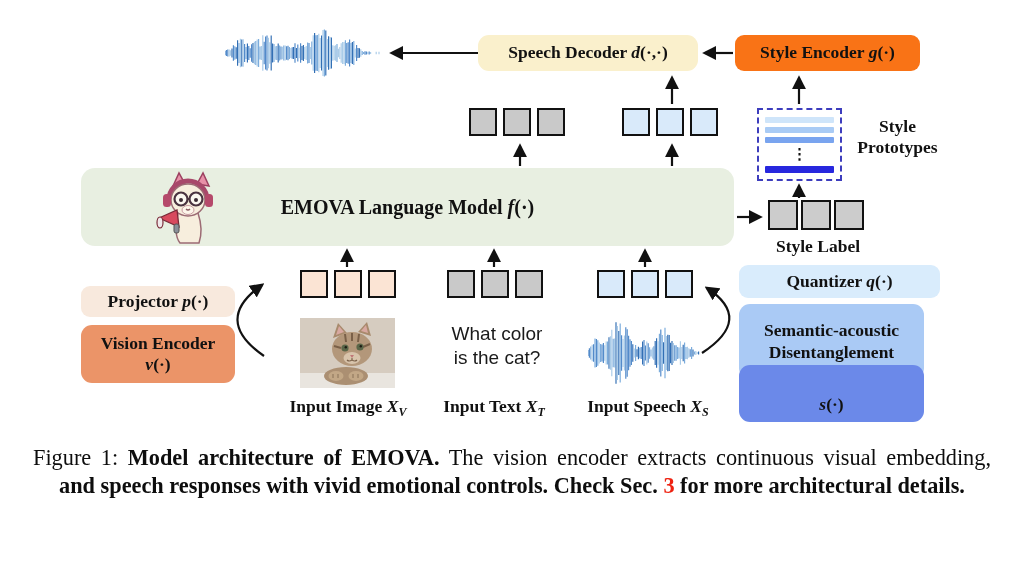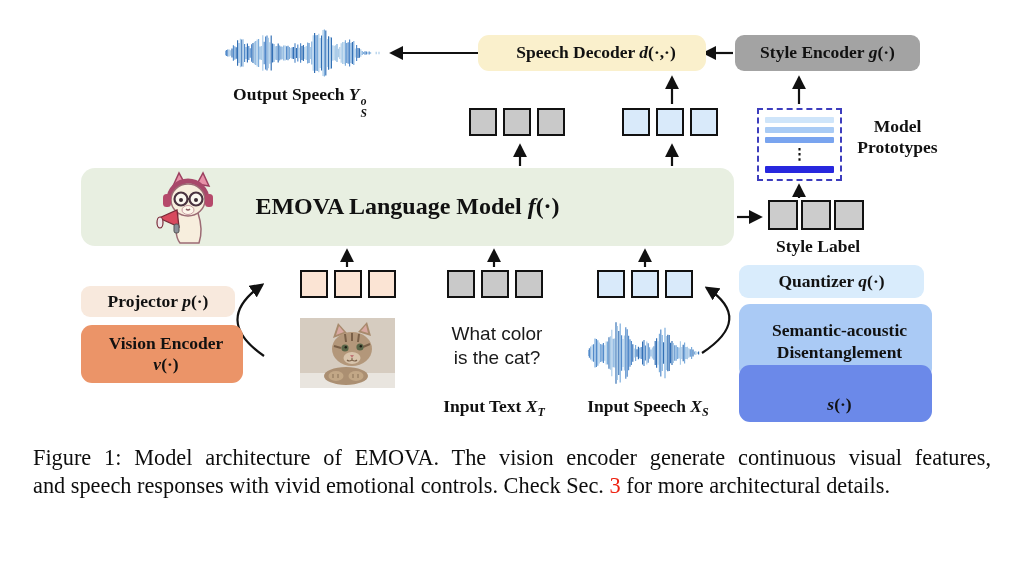--- a/index.html
+++ b/index.html
@@ -1,40 +1,40 @@
 <!DOCTYPE html>
 <html><head>
 <meta charset="utf-8">
 <style>
   html,body{margin:0;padding:0;background:#ffffff;}
   #stage{position:relative;width:1024px;height:574px;background:#ffffff;overflow:hidden;
          font-family:"Liberation Serif",serif;color:#111;}
   .abs{position:absolute;}
   .box{position:absolute;display:flex;align-items:center;justify-content:center;
        text-align:center;font-weight:bold;font-size:17.5px;line-height:1.22;color:#111;}
-  .r8{border-radius:9px;} .r10{border-radius:11px;padding-left:8px;} .r14{border-radius:14px;}
+  .r8{border-radius:9px;} .r10{border-radius:11px;} .r14{border-radius:14px;}
   .lbl{position:absolute;font-weight:bold;font-size:17.5px;text-align:center;color:#111;}
   .vr{font-style:italic;font-family:"Liberation Serif",serif;}
   sub.vv{font-style:italic;font-size:12px;vertical-align:-4px;line-height:0;}
   .ss{display:inline-flex;flex-direction:column;font-size:11.5px;line-height:1;
       vertical-align:-5px;font-style:italic;margin-left:1px;}
   .ss .sp{margin-bottom:0px;} .ss .sb{margin-top:0px;}
   .tokrow{position:absolute;display:flex;gap:6px;}
   .tok{box-sizing:border-box;border:2.5px solid #111;background:#ccc;}
   .proto{position:absolute;box-sizing:border-box;background:#fff;
          border:2.5px dashed #3d3dbd;display:flex;flex-direction:column;
          justify-content:flex-start;padding:7px 6px 6px 6px;gap:4px;}
   .bar{width:100%;border-radius:1px;}
   .dots{text-align:center;font-weight:900;font-size:15px;line-height:15px;height:15px;color:#111;}
   .sans{font-family:"Liberation Sans",sans-serif;}
   #caption{position:absolute;left:33px;top:444px;width:958px;font-size:22.3px;
            line-height:28px;color:#0d0d0d;}
   .capline{text-align:justify;text-align-last:justify;}
-  .capline.last{text-align:left;text-align-last:auto;}
-  .b{font-weight:normal;}
+  .capline.last{text-align:center;text-align-last:auto;font-weight:bold;}
+  .b{font-weight:bold;}
   svg{display:block;}
 </style>
 </head>
 <body>
 
 <div id="stage">
 
   <svg class="abs" style="left:0;top:0;" width="1024" height="574" viewBox="0 0 1024 574">
     <defs>
       <marker id="ah" viewBox="0 0 10 10" refX="8" refY="5" markerWidth="6.5" markerHeight="6.5" orient="auto-start-reverse">
@@ -160,31 +160,25 @@
       <line x1="137.2" y1="27.0" x2="137.2" y2="31.0" stroke="#79abdc" stroke-width="1.15"></line>
       <line x1="138.6" y1="28.0" x2="138.6" y2="30.0" stroke="#79abdc" stroke-width="1.15"></line>
       <line x1="140.0" y1="27.3" x2="140.0" y2="30.7" stroke="#4f88c9" stroke-width="1.15"></line>
       <line x1="141.4" y1="27.4" x2="141.4" y2="30.6" stroke="#4f88c9" stroke-width="1.15"></line>
       <line x1="142.8" y1="27.7" x2="142.8" y2="30.3" stroke="#a9cbe8" stroke-width="1.15"></line>
       <line x1="144.2" y1="27.6" x2="144.2" y2="30.4" stroke="#4f88c9" stroke-width="1.15"></line>
       <line x1="145.6" y1="28.1" x2="145.6" y2="29.9" stroke="#a9cbe8" stroke-width="1.15"></line>
       <line x1="151.2" y1="27.8" x2="151.2" y2="30.2" stroke="#a9cbe8" stroke-width="1.15"></line>
       <line x1="154.0" y1="27.8" x2="154.0" y2="30.2" stroke="#a9cbe8" stroke-width="1.15"></line>
     </svg>
-  <div class="lbl" style="left:210px;top:84px;width:180px;">
-    <span>Output Speech </span><span class="vr">Y</span><span class="ss">
-        <span class="sp">o</span>
-        <span class="sb">S</span>
-      </span>
-  </div>
 
   <div class="box r10" style="left: 478px; top: 35px; width: 220px; height: 36px; background: rgb(250, 240, 204);">
     <span><span>Speech Decoder </span><span class="vr">d</span><span>(·,·)</span></span>
   </div>
-  <div class="box r8" style="left: 735px; top: 35px; width: 185px; height: 36px; background: #a3a3a3;">
+  <div class="box r8" style="left: 735px; top: 35px; width: 185px; height: 36px; background: #f97316;">
     <span><span>Style Encoder </span><span class="vr">g</span><span>(·)</span></span>
   </div>
 
   <div class="tokrow" style="left: 469px; top: 108px; gap: 6px;">
       <span class="tok" style="width: 28px; height: 28px; background: rgb(201, 201, 201);"></span>
       <span class="tok" style="width: 28px; height: 28px; background: rgb(201, 201, 201);"></span>
       <span class="tok" style="width: 28px; height: 28px; background: rgb(201, 201, 201);"></span>
     </div>
   <div class="tokrow" style="left: 622px; top: 108px; gap: 6px;">
       <span class="tok" style="width: 28px; height: 28px; background: rgb(217, 234, 250);"></span>
@@ -193,25 +187,25 @@
     </div>
 
   <div class="proto" style="left: 757px; top: 108px; width: 85px; height: 73px; border-color: rgb(61, 61, 189);">
       <div class="bar" style="height: 6px; background: rgb(207, 229, 250);"></div>
       <div class="bar" style="height: 6px; background: rgb(169, 203, 245);"></div>
       <div class="bar" style="height: 7px; background: rgb(121, 164, 239);"></div>
       <div class="dots">⋮</div>
       <div class="bar" style="height: 7px; background: rgb(39, 39, 222);"></div>
     </div>
   <div class="lbl" style="left:845px;top:116px;width:105px;">
-    <span>Model</span><br>
+    <span>Style</span><br>
     <span>Prototypes</span>
   </div>
 
-  <div class="box r14" style="left: 81px; top: 168px; width: 653px; height: 78px; font-size: 24px; background: rgb(232, 239, 225);">
+  <div class="box r14" style="left: 81px; top: 168px; width: 653px; height: 78px; font-size: 20px; background: rgb(232, 239, 225);">
     <svg class="abs" style="left:73px;top:3px;" width="68" height="74" viewBox="0 0 68 74">
       <path d="M24,42 C21,56 21,66 26,72 L45,72 C48,63 47,51 44,42 Z" fill="#f7eedd" stroke="#9c6b74" stroke-width="1.5"></path>
       <polygon points="19,15 25,2 31,13" fill="#e891a8" stroke="#9c4060" stroke-width="1.5"></polygon>
       <polygon points="43,13 49,2 55,15" fill="#e891a8" stroke="#9c4060" stroke-width="1.5"></polygon>
       <path d="M15,29 A19,19 0 0 1 53,29" stroke="#a8486a" stroke-width="5" fill="none"></path>
       <ellipse cx="34" cy="29" rx="17" ry="16" fill="#f7eedd" stroke="#9c6b74" stroke-width="1.5"></ellipse>
       <rect x="9" y="23" width="8" height="13" rx="3.5" fill="#b5496b"></rect>
       <rect x="51" y="23" width="8" height="13" rx="3.5" fill="#b5496b"></rect>
       <circle cx="27" cy="28" r="6.5" fill="#ffffff" fill-opacity="0.55" stroke="#4a3340" stroke-width="2.2"></circle>
       <circle cx="42" cy="28" r="6.5" fill="#ffffff" fill-opacity="0.55" stroke="#4a3340" stroke-width="2.2"></circle>
@@ -272,20 +266,23 @@
     <circle cx="45.8" cy="29.2" r="1.2" fill="#1c1c14"></circle>
       <circle cx="60.8" cy="28.2" r="1.2" fill="#1c1c14"></circle>
     <ellipse cx="52" cy="40" rx="8.5" ry="6" fill="#d8c4ac"></ellipse>
     <polygon points="50,37 54,37 52,40" fill="#c07878"></polygon>
     <path d="M52,40 L52,42 M52,42 Q49,44 47,42 M52,42 Q55,44 57,42" stroke="#7a6048" stroke-width="1.1" fill="none"></path>
     <ellipse cx="46" cy="58" rx="22" ry="9" fill="#ab8f72"></ellipse>
     <ellipse cx="36" cy="58" rx="7.5" ry="5" fill="#c2a786"></ellipse>
     <ellipse cx="56" cy="58" rx="7.5" ry="5" fill="#c2a786"></ellipse>
     <path d="M33,56 L33,60 M38,56 L38,60 M53,56 L53,60 M58,56 L58,60" stroke="#8a7258" stroke-width="1" fill="none"></path>
   </svg>
+  <div class="lbl" style="left:278px;top:396px;width:140px;">
+    <span>Input Image </span><span class="vr">X</span><sub class="vv">V</sub>
+  </div>
 
   <div class="lbl" style="left:424px;top:396px;width:140px;">
     <span>Input Text </span><span class="vr">X</span><sub class="vv">T</sub>
   </div>
   <div class="lbl sans" style="left:432px;top:322px;width:130px;font-weight:normal;font-size:19px;line-height:24px;color:#1a1a1a;">
     <span>What color</span><br>
     <span>is the cat?</span>
   </div>
 
   <svg class="abs" id="wave-in" style="left:588px;top:314px;" width="112" height="78" viewBox="0 0 112 78">
@@ -367,27 +364,27 @@
       <line x1="105.0" y1="35.6" x2="105.0" y2="42.4" stroke="#2e6cb3" stroke-width="1.15"></line>
       <line x1="106.4" y1="37.6" x2="106.4" y2="40.4" stroke="#79abdc" stroke-width="1.15"></line>
       <line x1="107.8" y1="36.9" x2="107.8" y2="41.1" stroke="#a9cbe8" stroke-width="1.15"></line>
       <line x1="109.2" y1="37.9" x2="109.2" y2="40.1" stroke="#a9cbe8" stroke-width="1.15"></line>
       <line x1="110.6" y1="37.6" x2="110.6" y2="40.4" stroke="#2e6cb3" stroke-width="1.15"></line>
     </svg>
   <div class="lbl" style="left:573px;top:396px;width:150px;">
     <span>Input Speech </span><span class="vr">X</span><sub class="vv">S</sub>
   </div>
 
-  <div class="box r8" style="left: 739px; top: 265px; width: 185px; height: 33px; background: rgb(217, 236, 252);">
+  <div class="box r8" style="left: 739px; top: 265px; width: 201px; height: 33px; background: rgb(217, 236, 252);">
     <span><span>Quantizer </span><span class="vr">q</span><span>(·)</span></span>
   </div>
   <div class="box r10" style="left: 739px; top: 304px; width: 185px; height: 75px; background: rgb(170, 202, 245);">
     <span><span>Semantic-acoustic</span><br><span>Disentanglement</span></span>
   </div>
   <div class="box r10" style="left: 739px; top: 365px; width: 185px; height: 57px; background: rgb(107, 137, 233);">
     <span><br><span class="vr">s</span><span>(·)</span></span>
   </div>
 
   <div id="caption">
-      <div class="capline"><span>Figure 1: </span><span class="b">Model architecture of EMOVA.</span><span> The vision encoder generate continuous visual features,</span></div>
+      <div class="capline"><span>Figure 1: </span><span class="b">Model architecture of EMOVA.</span><span> The vision encoder extracts continuous visual embedding,</span></div>
       <div class="capline last"><span>and speech responses with vivid emotional controls. Check Sec. </span><span style="color: rgb(238, 34, 17);">3</span><span> for more architectural details.</span></div>
     </div>
 </div>
 
 </body></html>

